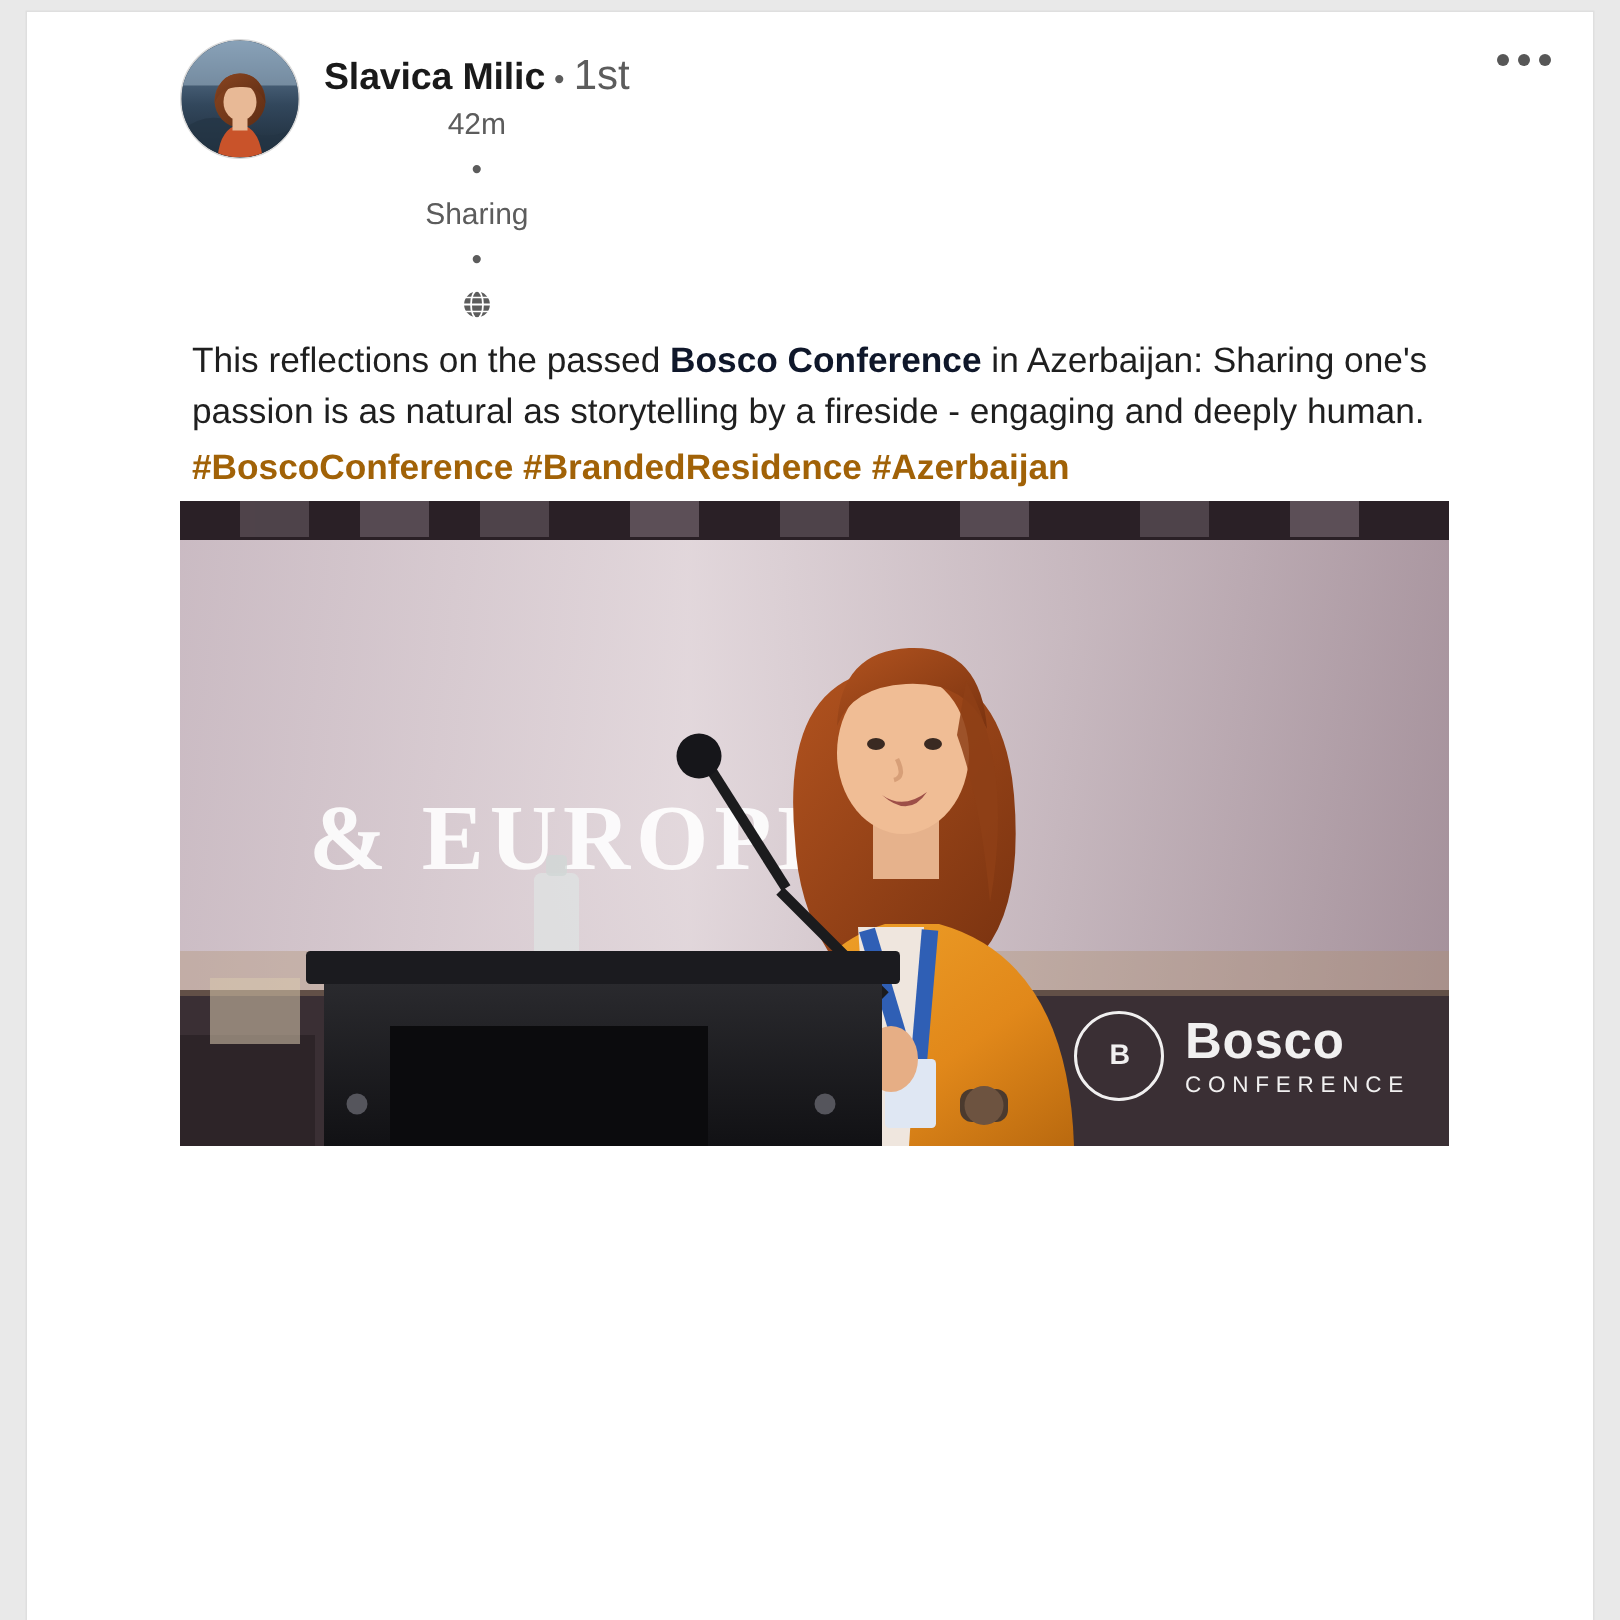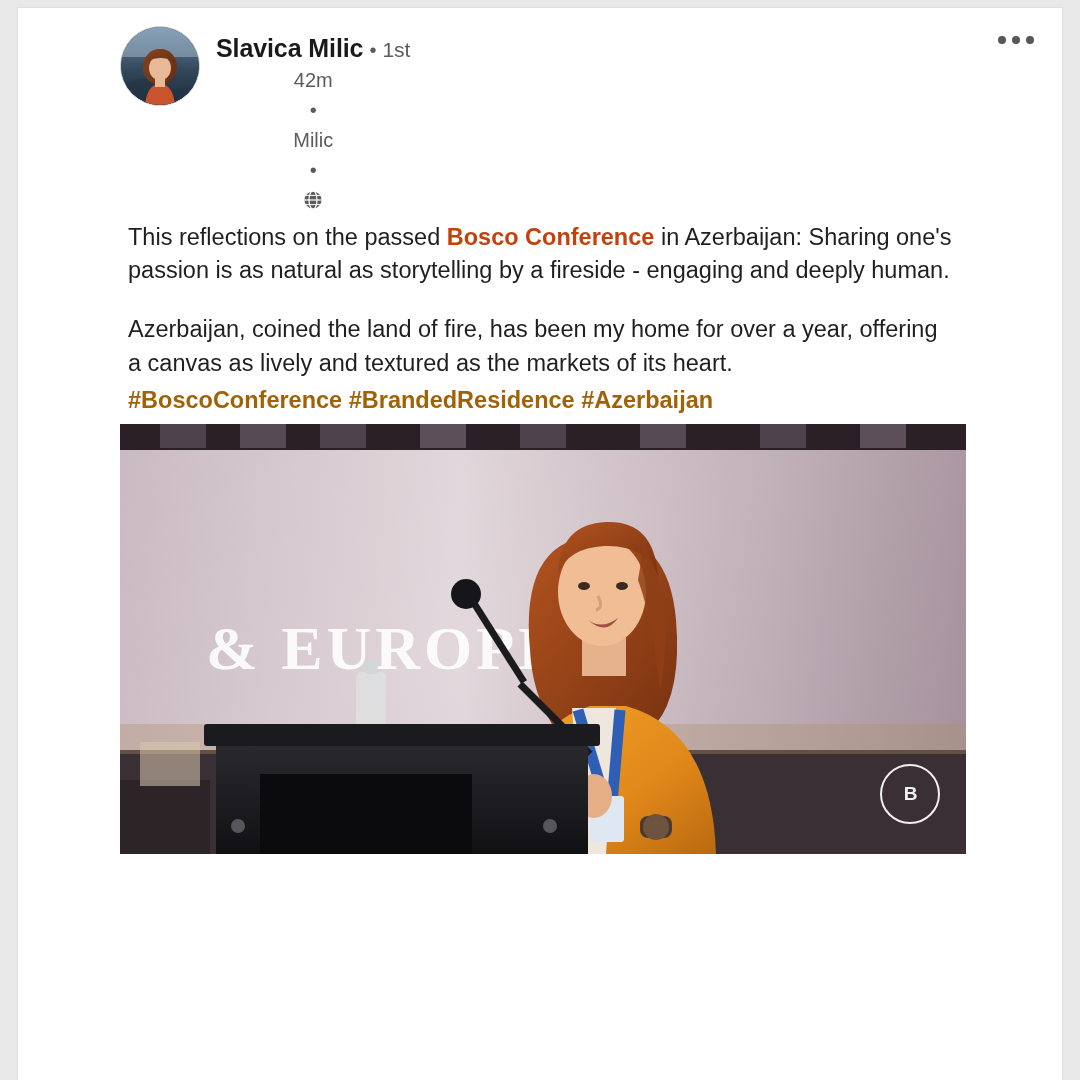--- a/index.html
+++ b/index.html
@@ -59,21 +59,21 @@
     font-size: 25px;
     font-weight: bold;
     color: #1a1a1a;
     letter-spacing: -0.1px;
   }
   .dot-sep {
     font-size: 20px;
     color: #5c5c5c;
   }
   .degree {
-    font-size: 21px;
+    font-size: 28px;
     color: #5c5c5c;
   }
   .headline {
     font-size: 20.5px;
     color: #4f4f4f;
     margin-top: 6px;
     line-height: 1.25;
     white-space: nowrap;
   }
   .meta-line {
@@ -113,21 +113,21 @@
     padding: 10px 110px 0 110px;
     font-size: 23.5px;
     line-height: 1.42;
     color: #1f1f1f;
   }
   .post-body p {
     margin: 0 0 26px 0;
   }
   .post-body p:last-child { margin-bottom: 14px; }
   .link {
-    color: #c2410c;
+    color: #0f172a;
     font-weight: bold;
     cursor: pointer;
   }
   .hashtags {
     color: #a16207;
     font-weight: bold;
     cursor: pointer;
     margin-top: -22px;
     display: block;
   }
@@ -215,21 +215,21 @@
 
     <div class="header-text">
       <div class="name-line">
         <span class="author-name">Slavica Milic</span>
         <span class="dot-sep">•</span>
         <span class="degree">1st</span>
       </div>
       <div class="meta-line">
         <span>42m</span>
         <span>•</span>
-        <span>Milic</span>
+        <span>Sharing</span>
         <span>•</span>
         <span class="globe-icon">
           <svg width="22" height="22" viewBox="0 0 22 22" aria-hidden="true">
             <circle cx="11" cy="11" r="9.2" fill="#5c5c5c"></circle>
             <circle cx="11" cy="11" r="9.2" fill="none" stroke="#ffffff" stroke-width="1.2"></circle>
             <ellipse cx="11" cy="11" rx="4" ry="9.2" fill="none" stroke="#ffffff" stroke-width="1.2"></ellipse>
             <line x1="2" y1="11" x2="20" y2="11" stroke="#ffffff" stroke-width="1.2"></line>
             <line x1="3.2" y1="6.4" x2="18.8" y2="6.4" stroke="#ffffff" stroke-width="1"></line>
             <line x1="3.2" y1="15.6" x2="18.8" y2="15.6" stroke="#ffffff" stroke-width="1"></line>
           </svg>
@@ -239,21 +239,20 @@
 
     <div class="more-menu">
       <span></span>
       <span></span>
       <span></span>
     </div>
   </div>
 
   <div class="post-body">
     <p><span>This reflections on the passed </span><span class="link">Bosco Conference</span><span> in Azerbaijan: Sharing one's passion is as natural as storytelling by a fireside - engaging and deeply human.</span></p>
-    <p>Azerbaijan, coined the land of fire, has been my home for over a year, offering a canvas as lively and textured as the markets of its heart.</p>
     <span class="hashtags">#BoscoConference #BrandedResidence #Azerbaijan</span>
   </div>
 
   <div class="post-image-wrap">
     <svg class="post-image" width="846" height="430" viewBox="0 0 846 430" preserveAspectRatio="xMidYMid slice" aria-hidden="true">
       <defs>
         <linearGradient id="wall" x1="0" y1="0" x2="1" y2="1">
           <stop offset="0%" stop-color="#b8a6ae"></stop>
           <stop offset="45%" stop-color="#cbbcc2"></stop>
           <stop offset="100%" stop-color="#8d7c86"></stop>
@@ -344,16 +343,20 @@
         <circle cx="118" cy="402" r="7" fill="#55555c"></circle>
         <circle cx="430" cy="402" r="7" fill="#55555c"></circle>
       </g>
 
       <rect x="0" y="356" width="90" height="74" fill="#2a2226" opacity="0.8"></rect>
       <rect x="20" y="318" width="60" height="44" fill="#d9c8ae" opacity="0.55"></rect>
     </svg>
 
     <div class="badge-logo">
       <div class="badge-ring">B</div>
+      <div class="badge-text">
+        <span class="badge-main">Bosco</span>
+        <span class="badge-sub">CONFERENCE</span>
+      </div>
     </div>
   </div>
 
 </div>
 
 </body></html>

